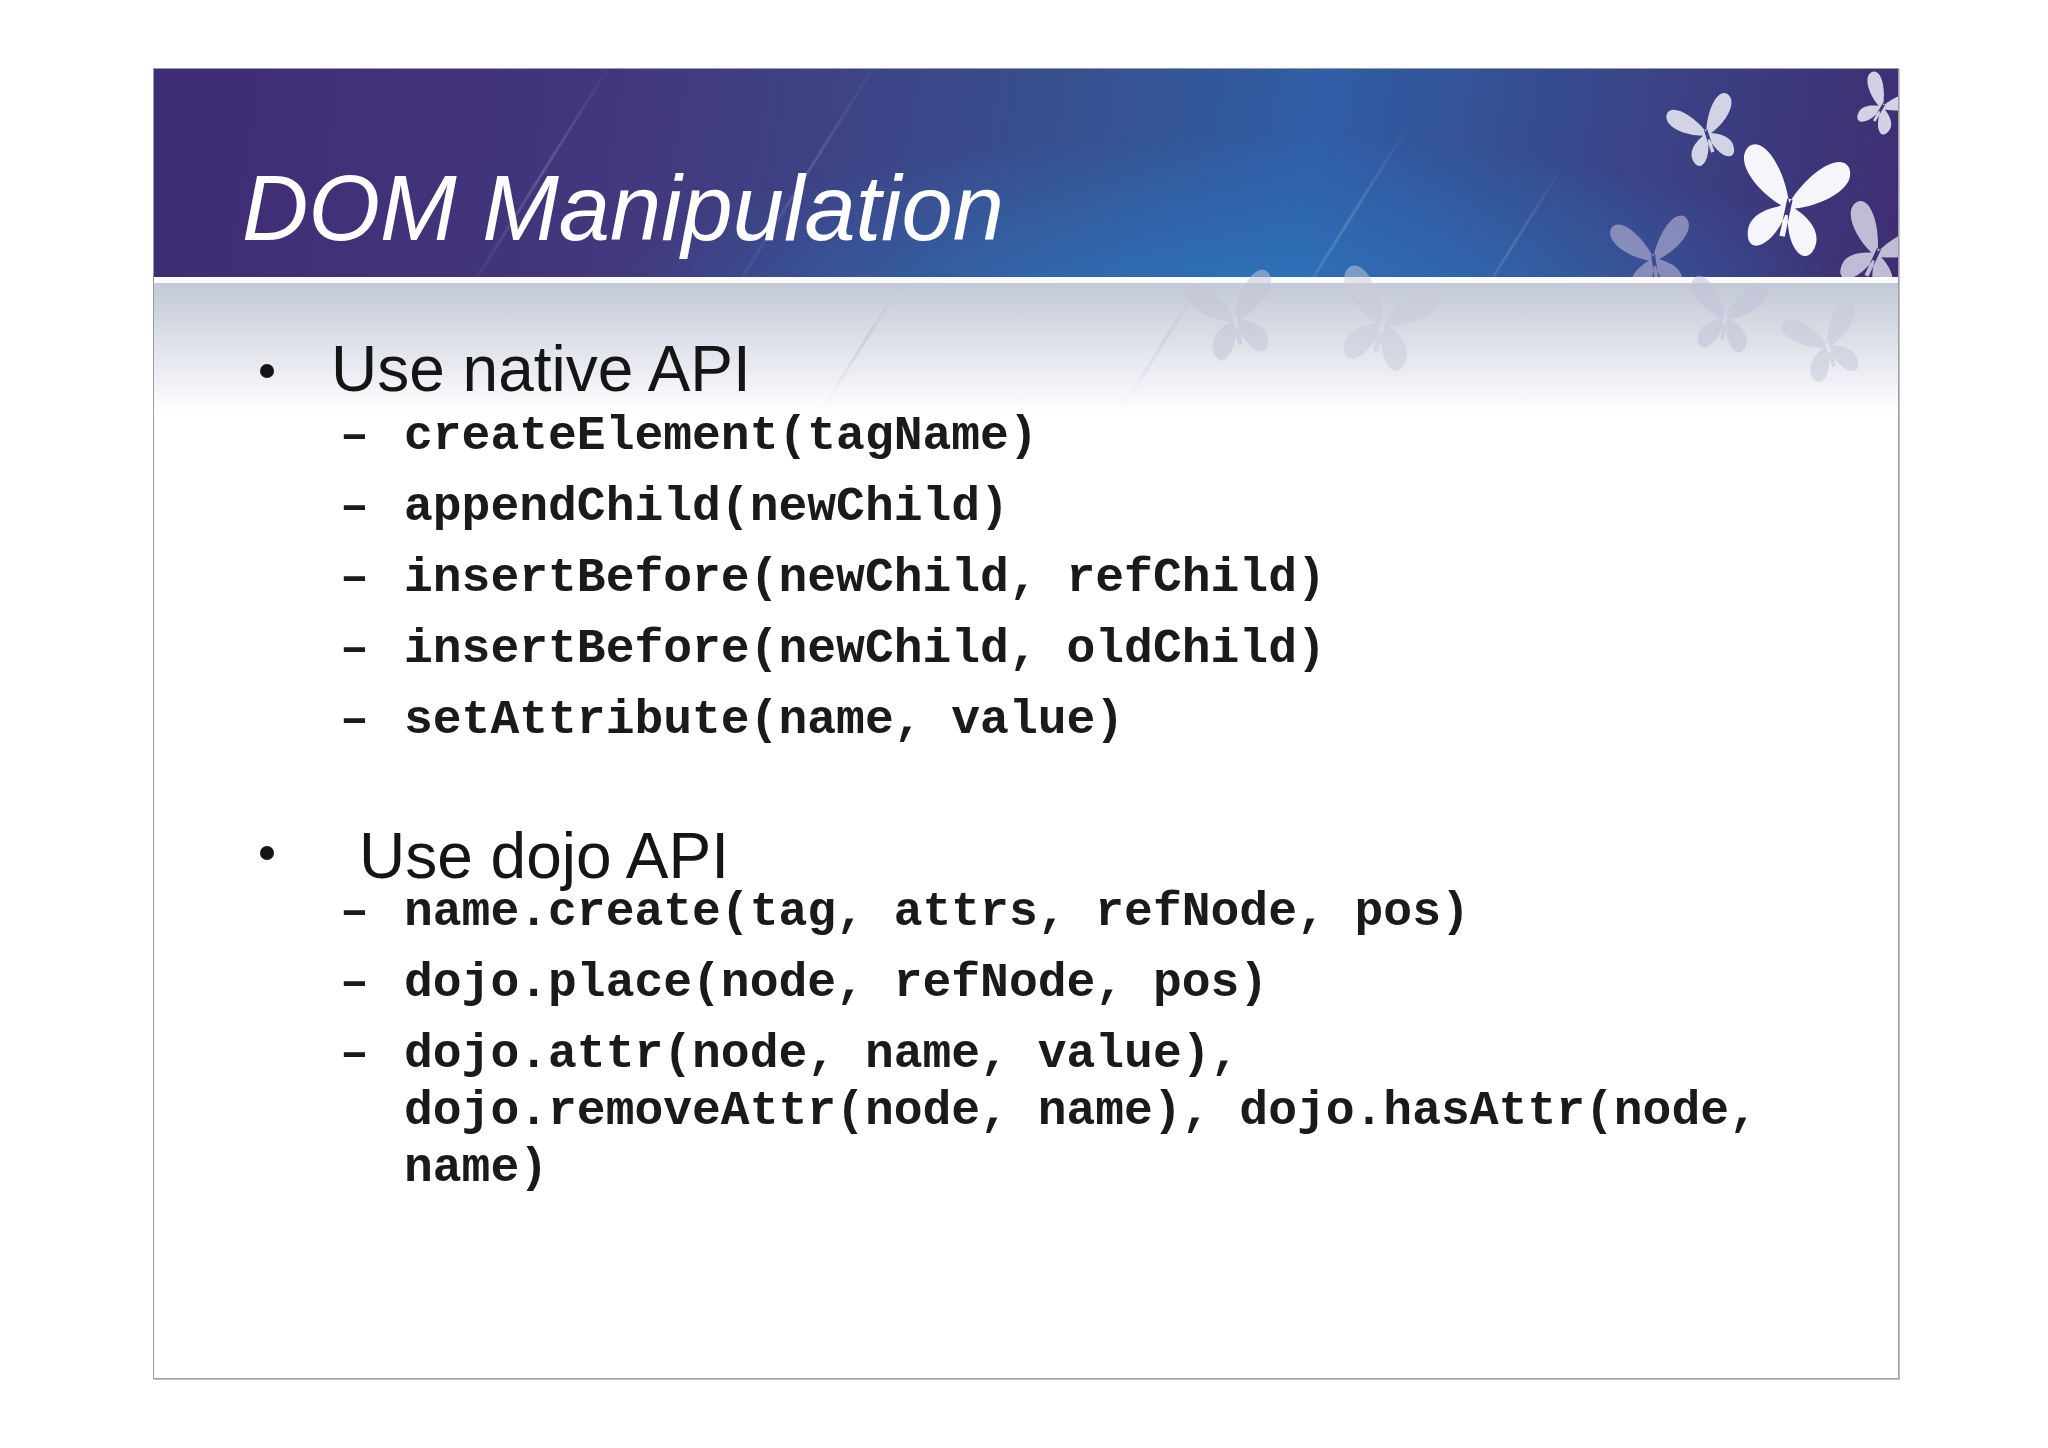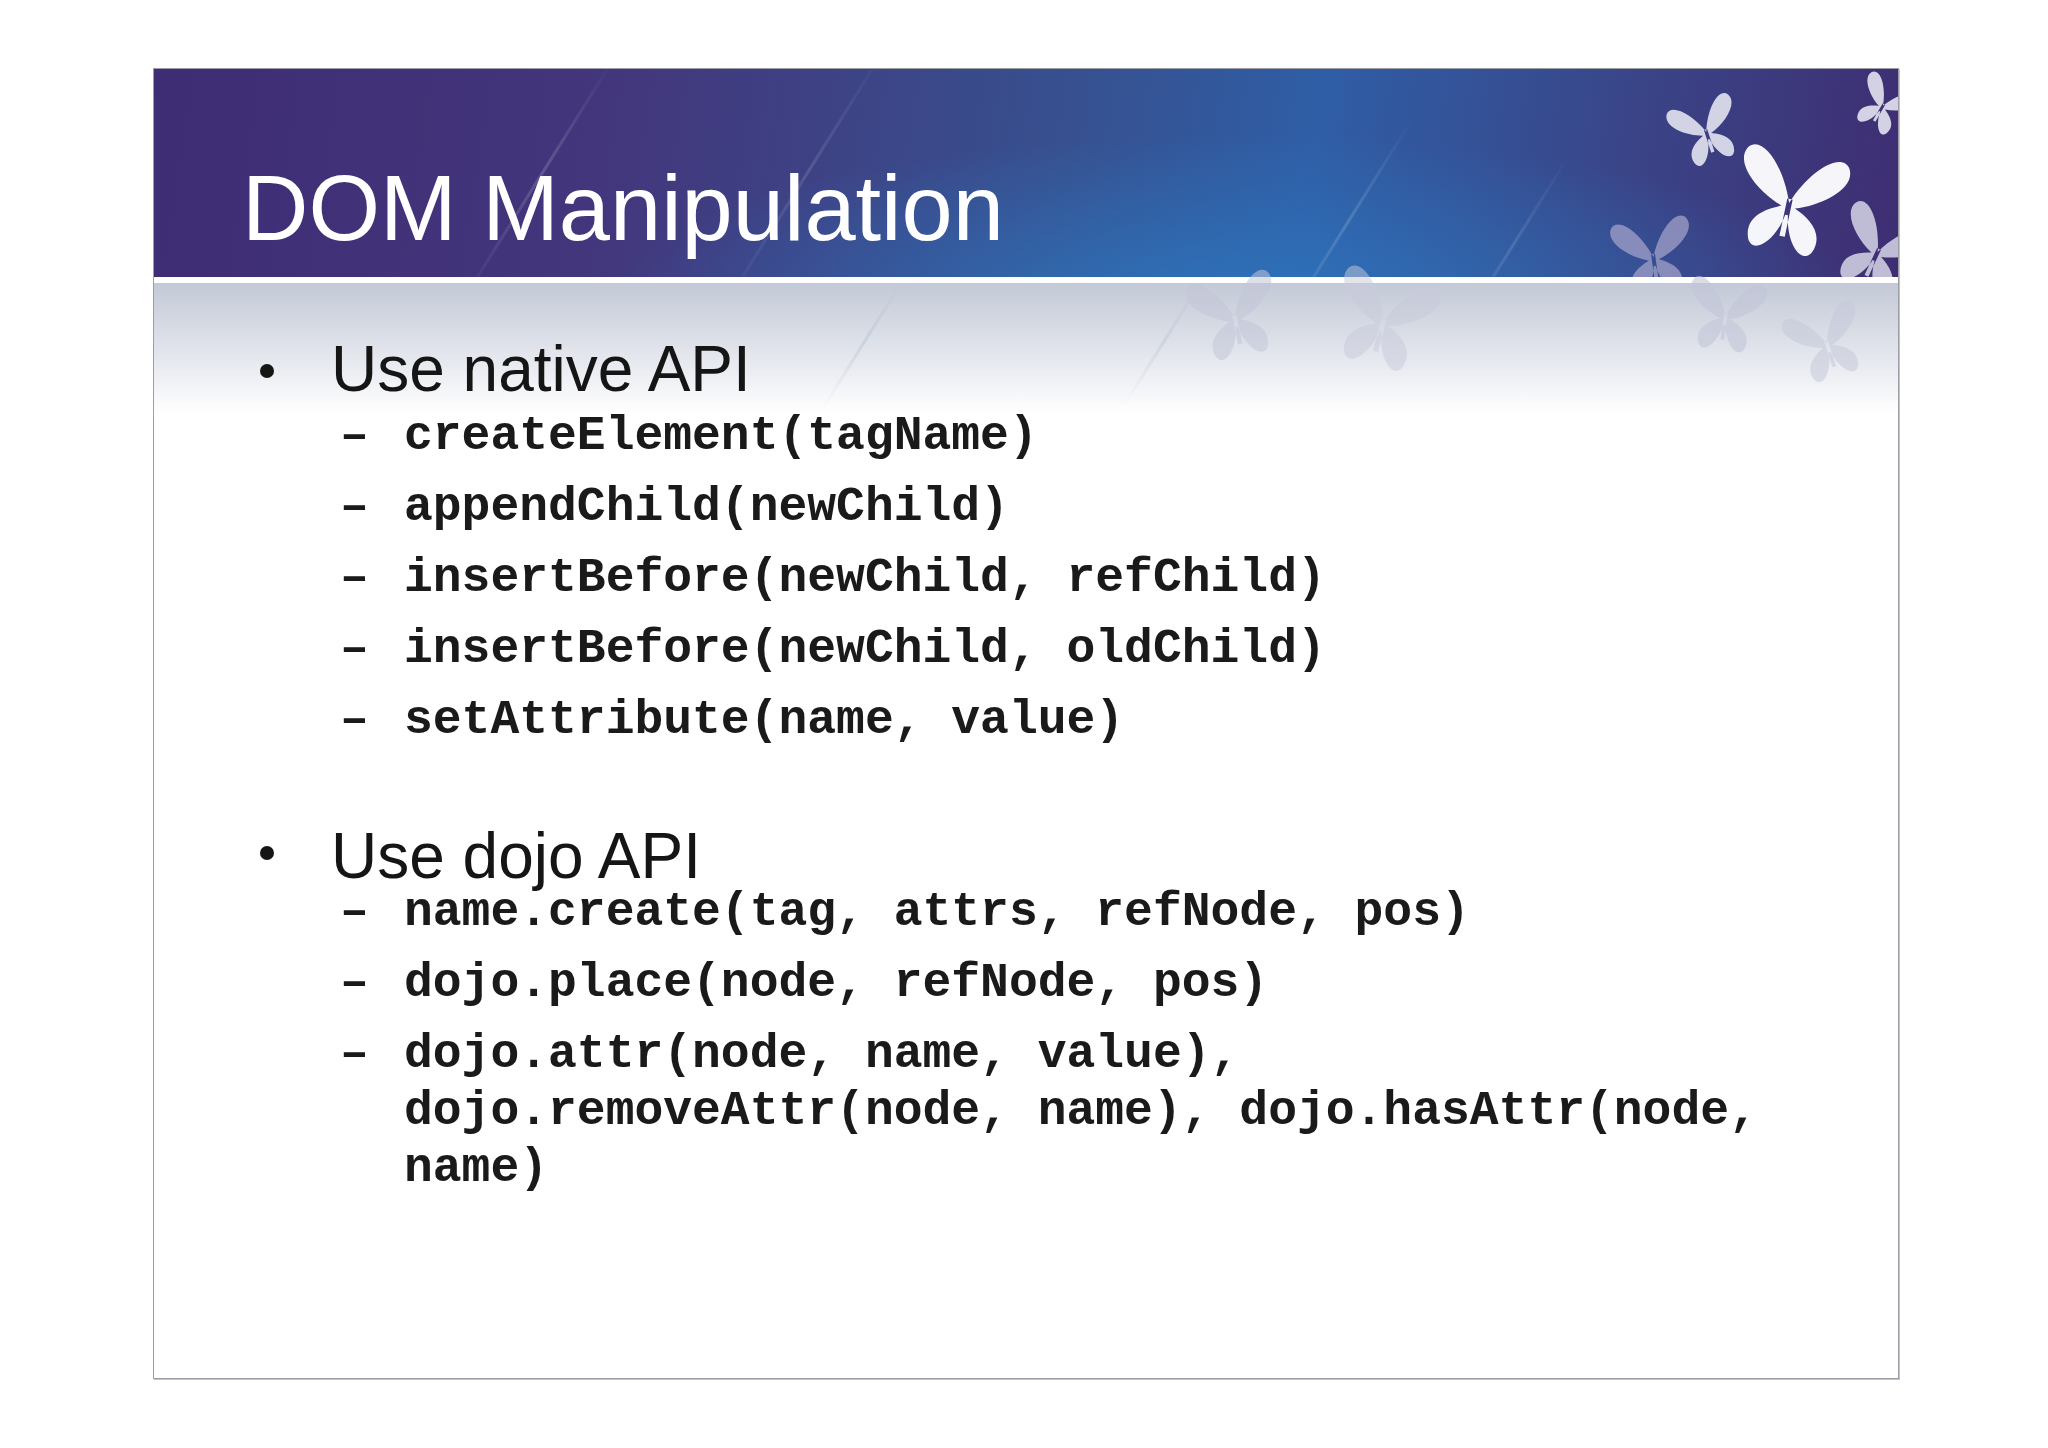--- a/index.html
+++ b/index.html
@@ -25,40 +25,41 @@
   .streak.s2{left:645px;top:-50px;height:330px;opacity:.22;}
   .streak.s3{left:1185px;top:30px;height:270px;opacity:.28;}
   .streak.s4{left:1352px;top:70px;height:230px;opacity:.22;}
   .band .streak{background:linear-gradient(to bottom, rgba(120,135,175,0) 0%, rgba(120,135,175,0.5) 45%, rgba(120,135,175,0) 100%);}
   .streak.b1{left:705px;top:-10px;height:150px;opacity:.35;}
   .streak.b2{left:1005px;top:-6px;height:140px;opacity:.30;}
   .title{
     position:absolute;left:88px;top:93px;
     color:#ffffff;font-size:92px;line-height:92px;font-weight:300;letter-spacing:0;
     white-space:nowrap;
+    font-style:italic;
   }
   
   .sep{position:absolute;left:0;top:208px;width:100%;height:6px;background:#ffffff;}
   .band{
     position:absolute;left:0;top:214px;width:100%;height:130px;overflow:visible;
     background:linear-gradient(to bottom,#c3c9d7 0%,#d7dbe4 35%,#eceef3 70%,#ffffff 100%);
   }
   
   .bf{position:absolute;}
   
   .content{position:absolute;left:0;top:0;width:100%;height:100%;}
   .dot{position:absolute;width:14px;height:14px;border-radius:50%;background:#151515;}
   .dot.d1{left:106px;top:295px;}
   .dot.d2{left:106px;top:777px;}
   .heading{
     position:absolute;left:177px;color:#151515;
     font-size:64px;line-height:52px;white-space:nowrap;
   }
   .heading.h1{top:274px;}
-  .heading.h2{top:761px;}
+  .heading.h2{top:761px;margin-left:28px;}
   .code-item{
     position:absolute;left:186px;display:flex;align-items:flex-start;
     font-family:"Liberation Mono",monospace;font-size:48px;line-height:57px;color:#1a1a1a;
   }
   .code-item .dash{flex:0 0 64px;font-weight:bold;}
   .code-item .code-text{width:1388px;font-weight:bold;}
   .ci-a0{top:339px;} .ci-a1{top:410px;} .ci-a2{top:481px;} .ci-a3{top:552px;} .ci-a4{top:623px;}
   .ci-b0{top:815px;} .ci-b1{top:886px;} .ci-b2{top:957px;}
 </style>
 </head>

